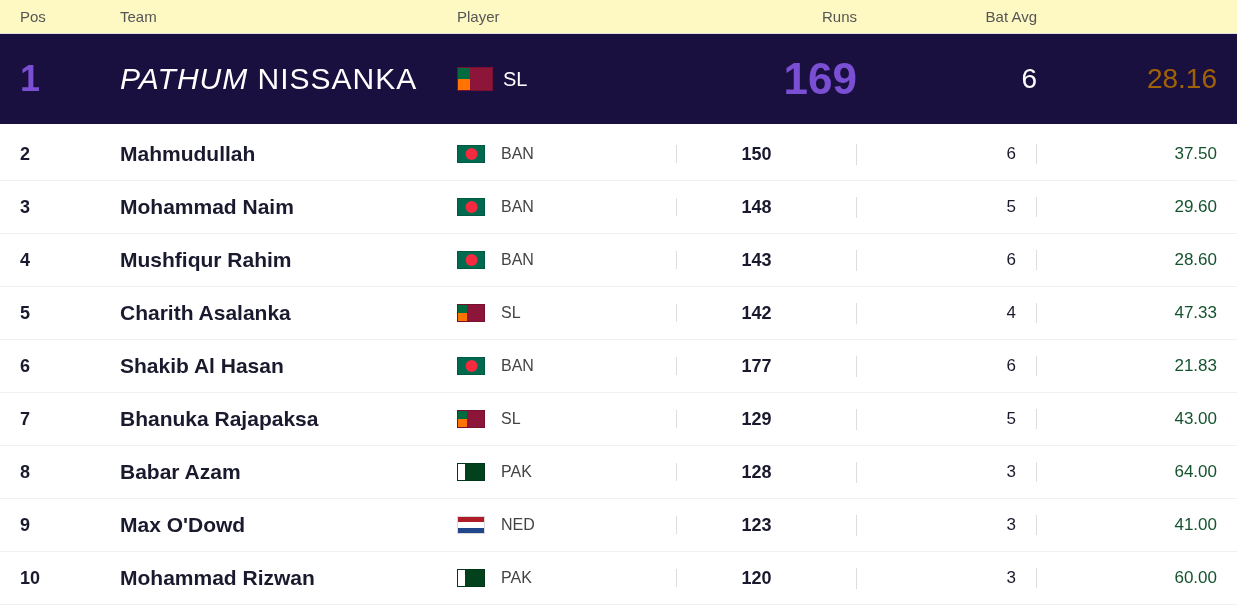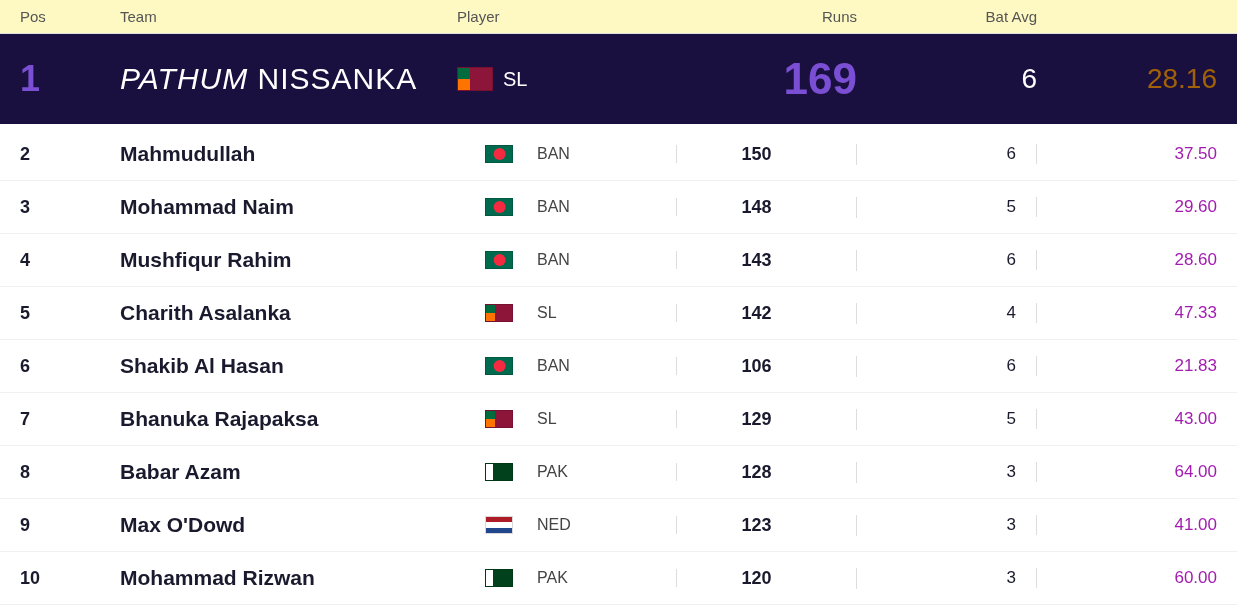--- a/index.html
+++ b/index.html
@@ -109,25 +109,24 @@
 
     .normal-row .player-name {
       font-size: 21px;
       color: #1a1a2e;
       font-weight: 700;
     }
 
     .normal-row .team-cell {
       display: flex;
       align-items: flex-start;
-      gap: 24px;
+      gap: 16px;
       font-size: 16px;
       color: #444;
       border-right: 1px solid #ddd;
-      margin-left: 28px;
     }
 
     .normal-row .runs {
       font-size: 18px;
       font-weight: 700;
       color: #1a1a2e;
       text-align: center;
       border-right: 1px solid #ddd;
       padding-right: 20px;
     }
@@ -136,21 +135,21 @@
       font-size: 17px;
       color: #1a1a2e;
       font-weight: 400;
       text-align: right;
       border-right: 1px solid #ddd;
       padding-right: 20px;
     }
 
     .normal-row .avg {
       font-size: 17px;
-      color: #a21caf;
+      color: #14532d;
       font-weight: 400;
       text-align: right;
     }
 
     
     .flag {
       width: 28px;
       height: 18px;
       display: inline-block;
       border: 1px solid rgba(0,0,0,0.15);
@@ -306,21 +305,21 @@
     <div class="innings">4</div>
     <div class="avg">47.33</div>
   </div>
       <div class="normal-row">
     <div class="pos">6</div>
     <div class="player-name">Shakib Al Hasan</div>
     <div class="team-cell">
       <span class="flag flag-ban"></span>
       <span>BAN</span>
     </div>
-    <div class="runs">106</div>
+    <div class="runs">177</div>
     <div class="innings">6</div>
     <div class="avg">21.83</div>
   </div>
       <div class="normal-row">
     <div class="pos">7</div>
     <div class="player-name">Bhanuka Rajapaksa</div>
     <div class="team-cell">
       <span class="flag flag-sl"></span>
       <span>SL</span>
     </div>

